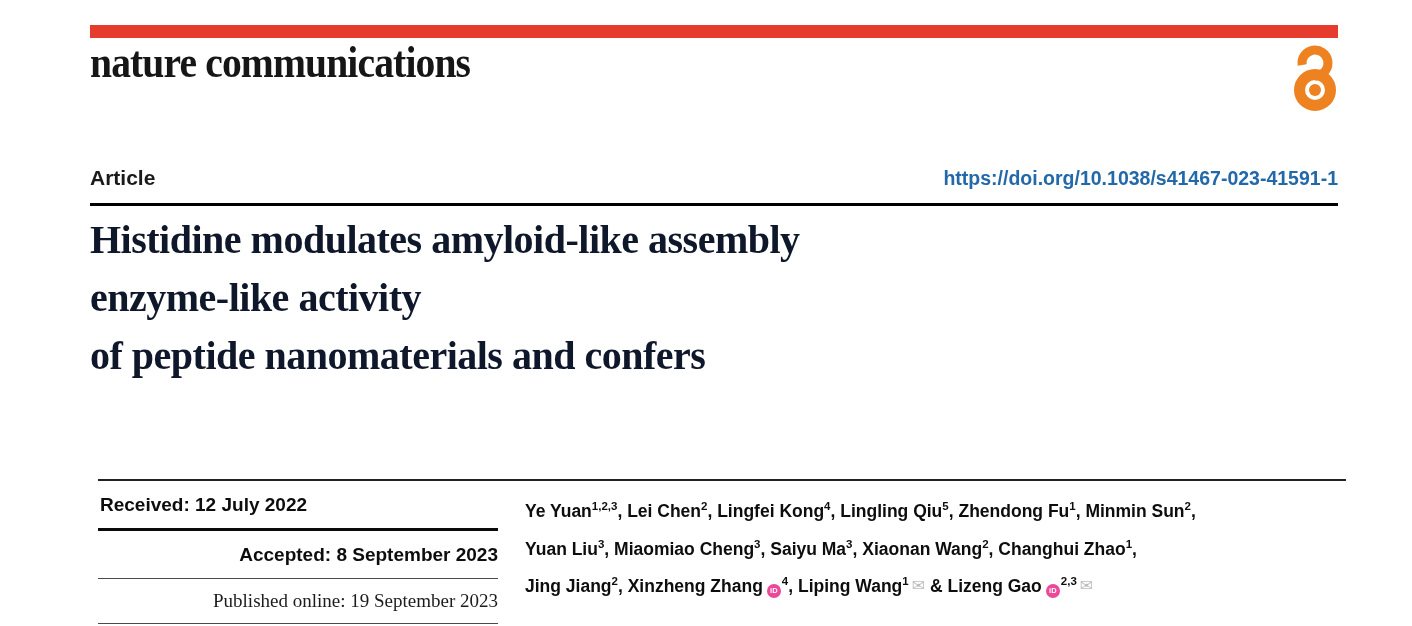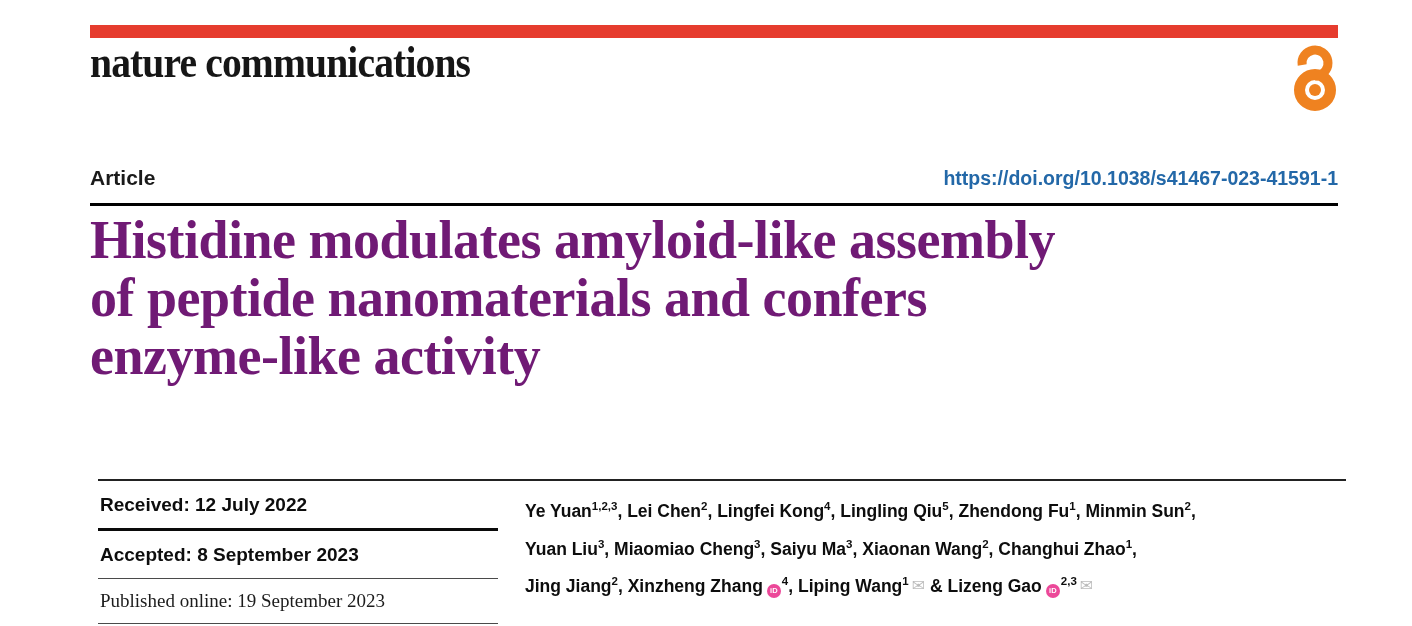--- a/index.html
+++ b/index.html
@@ -32,34 +32,34 @@
     display:flex; justify-content:space-between; align-items:baseline;gap:8px;
   }
   .article-label { font-size:21px; font-weight:700; color:#1a1a1a; }
   .doi-link { font-size:19.5px; font-weight:700; color:var(--doi-blue,#2368a8); text-decoration:none;padding-left:48px; }
 
   .title-rule { position:absolute; left:0; top:203px; width:100%; height:3px; background:#000; }
 
   .paper-title {
     position:absolute; left:0; top:211px; width:100%;
     font-family:"Liberation Serif", serif;
-    font-weight:700; font-size:54px; line-height:58px;
-    letter-spacing:-0.5px; color:#701a75;
+    font-weight:700; font-size:40px; line-height:58px;
+    letter-spacing:-0.5px; color:#0f172a;
     white-space:nowrap;
   }
 
   
   .info-section { position:absolute; left:8px; top:479px; width:100%; border-top:2px solid #222; }
   .dates-col { position:absolute; left:0; top:0; width:400px; }
   .date-row {
     font-size:19px; font-weight:700; color:#0d0d0d;
     padding:13px 0 12px 2px;
   }
   .date-row.rule-thick { border-bottom:3px solid #0a0a0a; }
-  .date-row.rule-thin  { border-bottom:1.5px solid #4a4a4a; }
+  .date-row.rule-thin  { border-bottom:1.5px solid #4a4a4a;text-align:right; }
   .date-row.serif {
     font-family:"Liberation Serif", serif;
     font-weight:400; font-size:19px; color:#1c1c1c;
     padding:11px 0 11px 2px;
   }
 
   .authors-col {
     position:absolute; left:427px; top:9px; width:821px;
     font-size:17.5px; font-weight:700; color:#0d0d0d;
     line-height:32.5px;
@@ -97,22 +97,22 @@
 
     <div class="article-row">
       <span class="article-label">Article</span>
       <a class="doi-link" href="#">https://doi.org/10.1038/s41467-023-41591-1</a>
     </div>
 
     <div class="title-rule"></div>
 
     <div class="paper-title">
       <div>Histidine modulates amyloid-like assembly</div>
+      <div>enzyme-like activity</div>
       <div>of peptide nanomaterials and confers</div>
-      <div>enzyme-like activity</div>
     </div>
 
     <div class="info-section">
       <div class="dates-col">
         <div class="date-row rule-thick">Received: 12 July 2022</div>
         <div class="date-row rule-thin">Accepted: 8 September 2023</div>
         <div class="date-row serif rule-thin">Published online: 19 September 2023</div>
       </div>
 
       <div class="authors-col"><span><span>Ye Yuan</span><span class="sup">1,2,3</span></span><span>, </span><span><span>Lei Chen</span><span class="sup">2</span></span><span>, </span><span><span>Lingfei Kong</span><span class="sup">4</span></span><span>, </span><span><span>Lingling Qiu</span><span class="sup">5</span></span><span>, </span><span><span>Zhendong Fu</span><span class="sup">1</span></span><span>, </span><span><span>Minmin Sun</span><span class="sup">2</span></span><span>, </span><br><span><span>Yuan Liu</span><span class="sup">3</span></span><span>, </span><span><span>Miaomiao Cheng</span><span class="sup">3</span></span><span>, </span><span><span>Saiyu Ma</span><span class="sup">3</span></span><span>, </span><span><span>Xiaonan Wang</span><span class="sup">2</span></span><span>, </span><span><span>Changhui Zhao</span><span class="sup">1</span></span><span>, </span><br><span><span>Jing Jiang</span><span class="sup">2</span></span><span>, </span><span><span>Xinzheng Zhang</span><span class="orcid">iD</span><span class="sup">4</span></span><span>, </span><span><span>Liping Wang</span><span class="sup">1</span><span class="mail">✉</span></span><span> &amp; </span><span><span>Lizeng Gao</span><span class="orcid">iD</span><span class="sup">2,3</span><span class="mail">✉</span></span></div>

